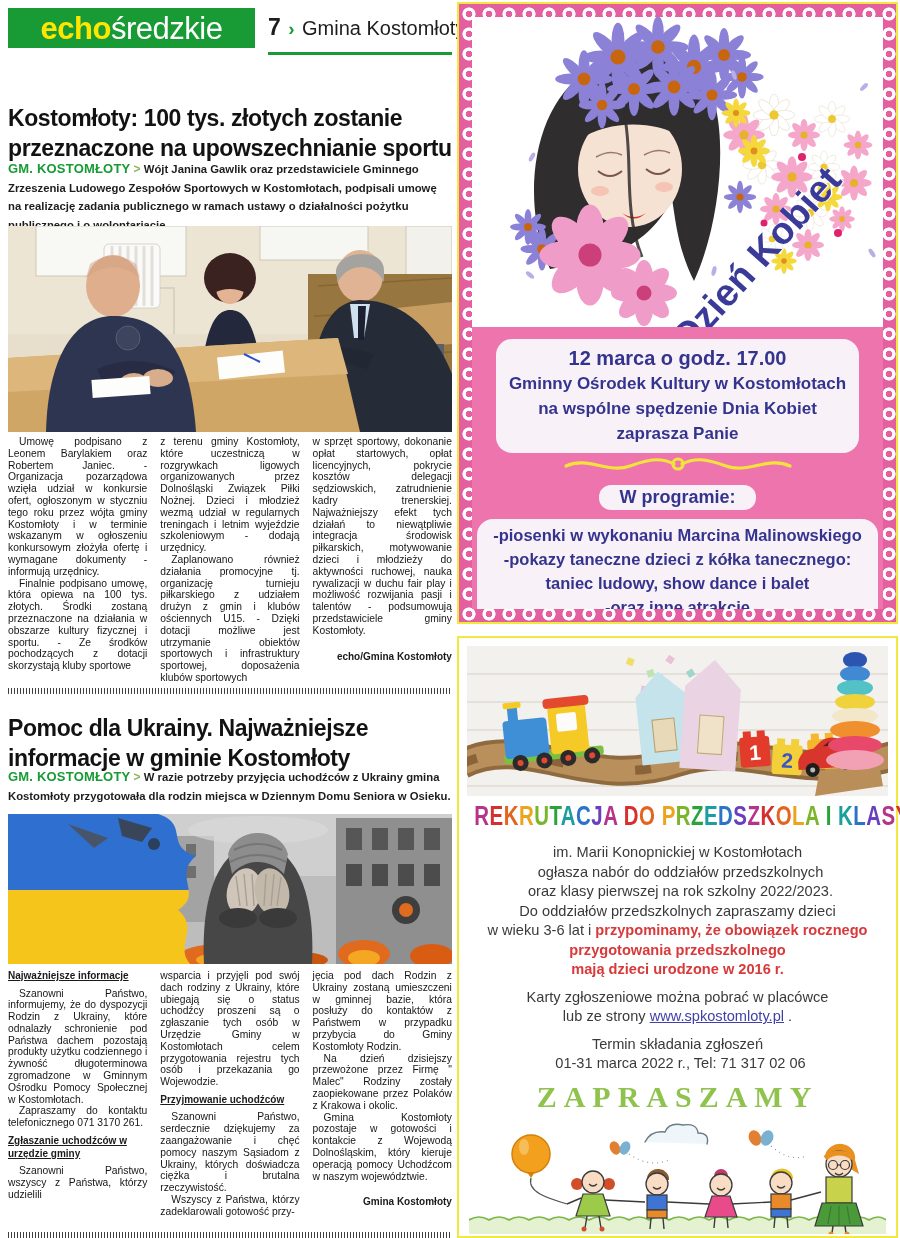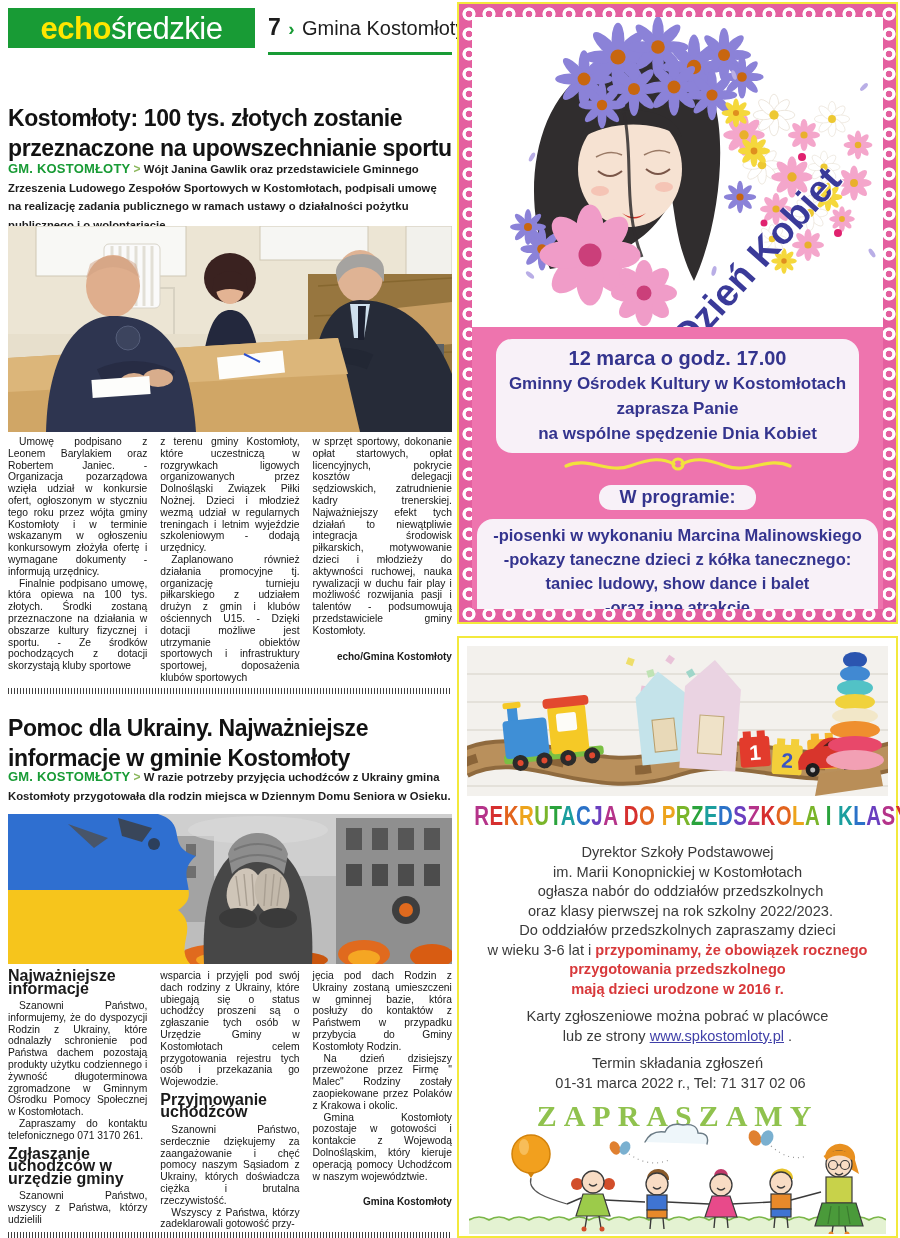--- a/index.html
+++ b/index.html
@@ -27,21 +27,21 @@
   .ksep{color:#8ab65a;font-weight:bold;font-size:12px;}
   .photo{position:absolute;left:0;width:444px;}
   .ph1{top:218px;height:206px;} .ph2{top:806px;height:150px;}
   .photo svg{display:block;}
   .cols{position:absolute;left:0;width:444px;display:flex;gap:13px;}
   .c1{top:428px;height:252px;} .c2{top:962px;height:260px;}
   .col{width:139.3px;}
   .body-p{font-size:10.3px;line-height:11.8px;text-align:justify;margin:0;
           text-indent:11px;color:#151515;}
   .noindent{text-indent:0;}
-  .subhead{font-size:16px;font-weight:bold;margin:6px 0 5px 0;line-height:12.5px;}
+  .subhead{font-size:10px;font-weight:bold;margin:6px 0 5px 0;line-height:12.5px;text-decoration:underline;}
   .subhead.first{margin-top:0;}
   .byline{font-size:10px;font-weight:bold;text-align:right;margin-top:14px;}
   .ticks{position:absolute;left:0;width:444px;height:6px;
          background:repeating-linear-gradient(90deg,#3f3f3f 0 1px,transparent 1px 3px);}
   .tk1{top:680px;} .tk2{top:1224px;}
   
   .ad{position:absolute;left:457px;width:441px;border:2px solid #f3e93c;box-sizing:border-box;background:#fff;}
   .ad1{top:2px;height:622px;}
   .scrollborder{width:100%;height:100%;box-sizing:border-box;padding:13px;
       background-color:#e45f9f;
@@ -382,22 +382,22 @@
           <ellipse cx="400" cy="236" rx="2.2" ry="5" transform="rotate(-35 400 236)"></ellipse>
           <ellipse cx="242" cy="254" rx="2.2" ry="5" transform="rotate(15 242 254)"></ellipse>
           <ellipse cx="58" cy="258" rx="2.2" ry="5" transform="rotate(-50 58 258)"></ellipse>
         </g>
       </svg>
       <div class="dk-title">Dzień Kobiet</div>
       <div class="dk-panel">
         <div class="dk-box dk-invite">
           <div class="big">12 marca o godz. 17.00</div>
           <div>Gminny Ośrodek Kultury w Kostomłotach</div>
+          <div>na wspólne spędzenie Dnia Kobiet</div>
           <div>zaprasza Panie</div>
-          <div>na wspólne spędzenie Dnia Kobiet</div>
         </div>
         <svg class="flourish" width="240" height="22" viewBox="0 0 240 22">
           <g stroke="#f2e23d" stroke-width="3.2" fill="none" stroke-linecap="round">
             <path d="M8,12 C30,2 50,20 72,12 S104,4 116,10"></path>
             <path d="M232,12 C210,2 190,20 168,12 S136,4 124,10"></path>
             <circle cx="120" cy="10" r="5"></circle>
           </g>
         </svg>
         <div class="dk-pill">W programie:</div>
         <div class="dk-box dk-prog">
@@ -489,21 +489,20 @@
       <ellipse cx="388" cy="70" rx="23" ry="8" fill="#f2e7c8"></ellipse>
       <ellipse cx="388" cy="84" rx="25" ry="9" fill="#ef8f2e"></ellipse>
       <ellipse cx="388" cy="99" rx="27" ry="9" fill="#e8486a"></ellipse>
       <ellipse cx="388" cy="114" rx="29" ry="10" fill="#f2a0b4"></ellipse>
     </g>
   </svg>
 
   <div class="rk-title-wrap"><span class="rk-title"><span style="color: rgb(181, 51, 138);">R</span><span style="color: rgb(214, 47, 47);">E</span><span style="color: rgb(226, 100, 30);">K</span><span style="color: rgb(237, 164, 28);">R</span><span style="color: rgb(122, 181, 42);">U</span><span style="color: rgb(42, 163, 60);">T</span><span style="color: rgb(27, 158, 158);">A</span><span style="color: rgb(43, 114, 200);">C</span><span style="color: rgb(106, 63, 191);">J</span><span style="color: rgb(181, 51, 138);">A</span><span> </span><span style="color: rgb(214, 47, 47);">D</span><span style="color: rgb(226, 100, 30);">O</span><span> </span><span style="color: rgb(237, 164, 28);">P</span><span style="color: rgb(122, 181, 42);">R</span><span style="color: rgb(42, 163, 60);">Z</span><span style="color: rgb(27, 158, 158);">E</span><span style="color: rgb(43, 114, 200);">D</span><span style="color: rgb(106, 63, 191);">S</span><span style="color: rgb(181, 51, 138);">Z</span><span style="color: rgb(214, 47, 47);">K</span><span style="color: rgb(226, 100, 30);">O</span><span style="color: rgb(237, 164, 28);">L</span><span style="color: rgb(122, 181, 42);">A</span><span> </span><span style="color: rgb(42, 163, 60);">I</span><span> </span><span style="color: rgb(27, 158, 158);">K</span><span style="color: rgb(43, 114, 200);">L</span><span style="color: rgb(106, 63, 191);">A</span><span style="color: rgb(181, 51, 138);">S</span><span style="color: rgb(214, 47, 47);">Y</span></span></div>
 
   <div class="rk-body">
-    <div>Dyrektor Szkoły Podstawowej</div>
     <div>im. Marii Konopnickiej w Kostomłotach</div>
     <div class="rk-bold">ogłasza nabór do oddziałów przedszkolnych</div>
     <div class="rk-bold">oraz klasy pierwszej na rok szkolny 2022/2023.</div>
     <div>Do oddziałów przedszkolnych zapraszamy dzieci</div>
     <div><span>w wieku 3-6 lat i </span><span class="rk-red">przypominamy, że obowiązek rocznego</span></div>
     <div class="rk-red">przygotowania przedszkolnego</div>
     <div class="rk-red">mają dzieci urodzone w 2016 r.</div>
     <div class="rk-gap"></div>
     <div>Karty zgłoszeniowe można pobrać w placówce</div>
     <div><span>lub ze strony </span><a href="#" class="rk-link">www.spkostomloty.pl</a><span> .</span></div>

